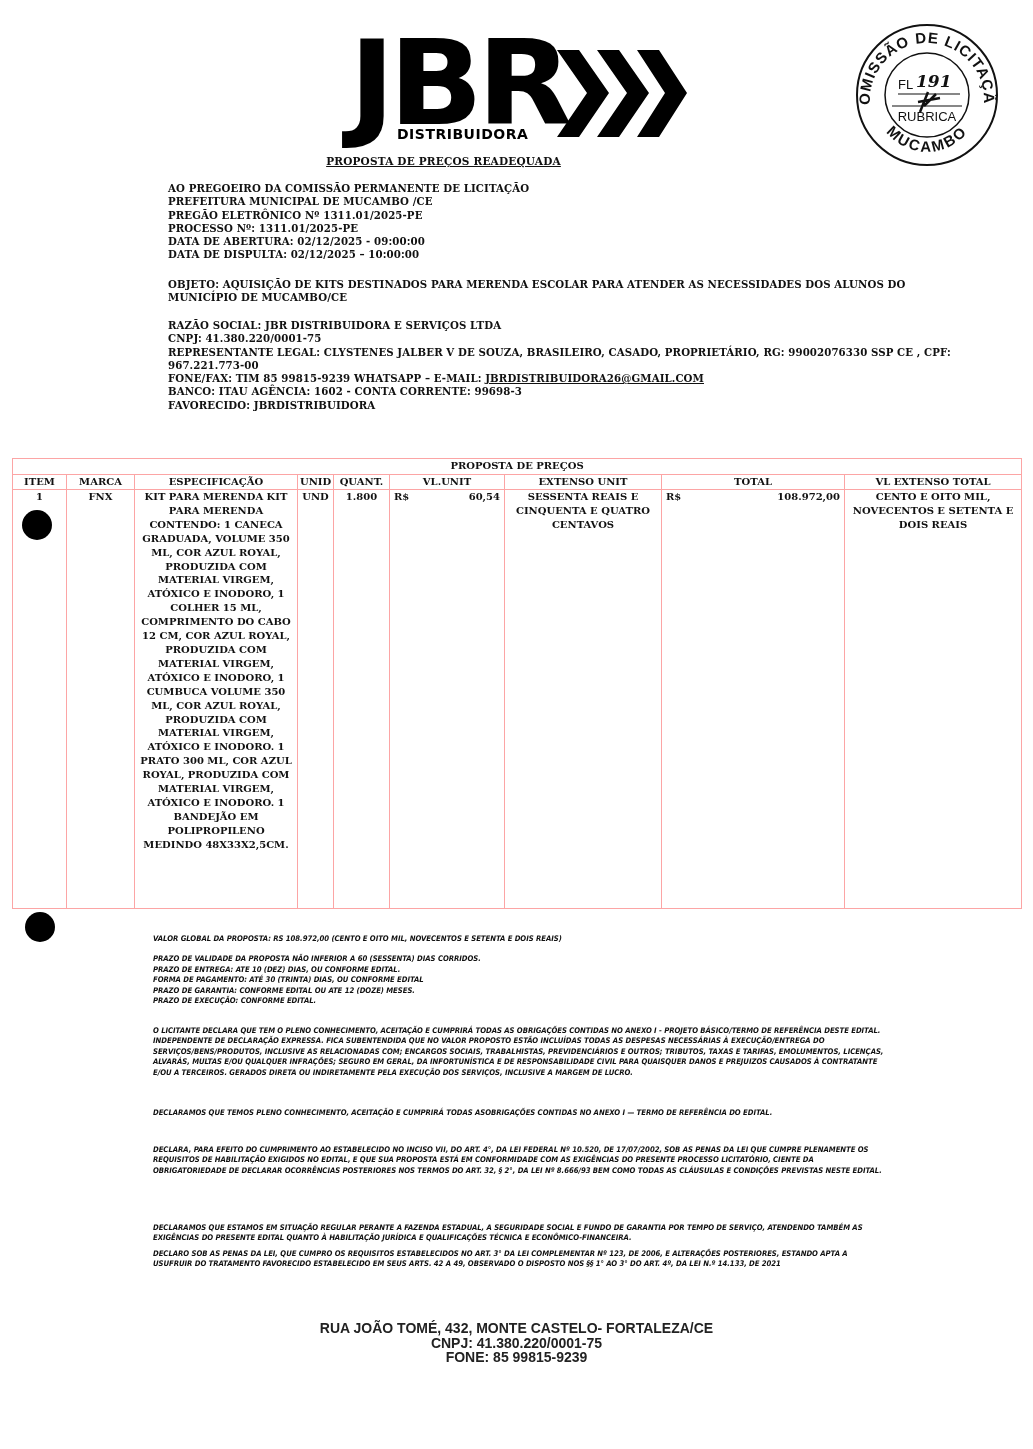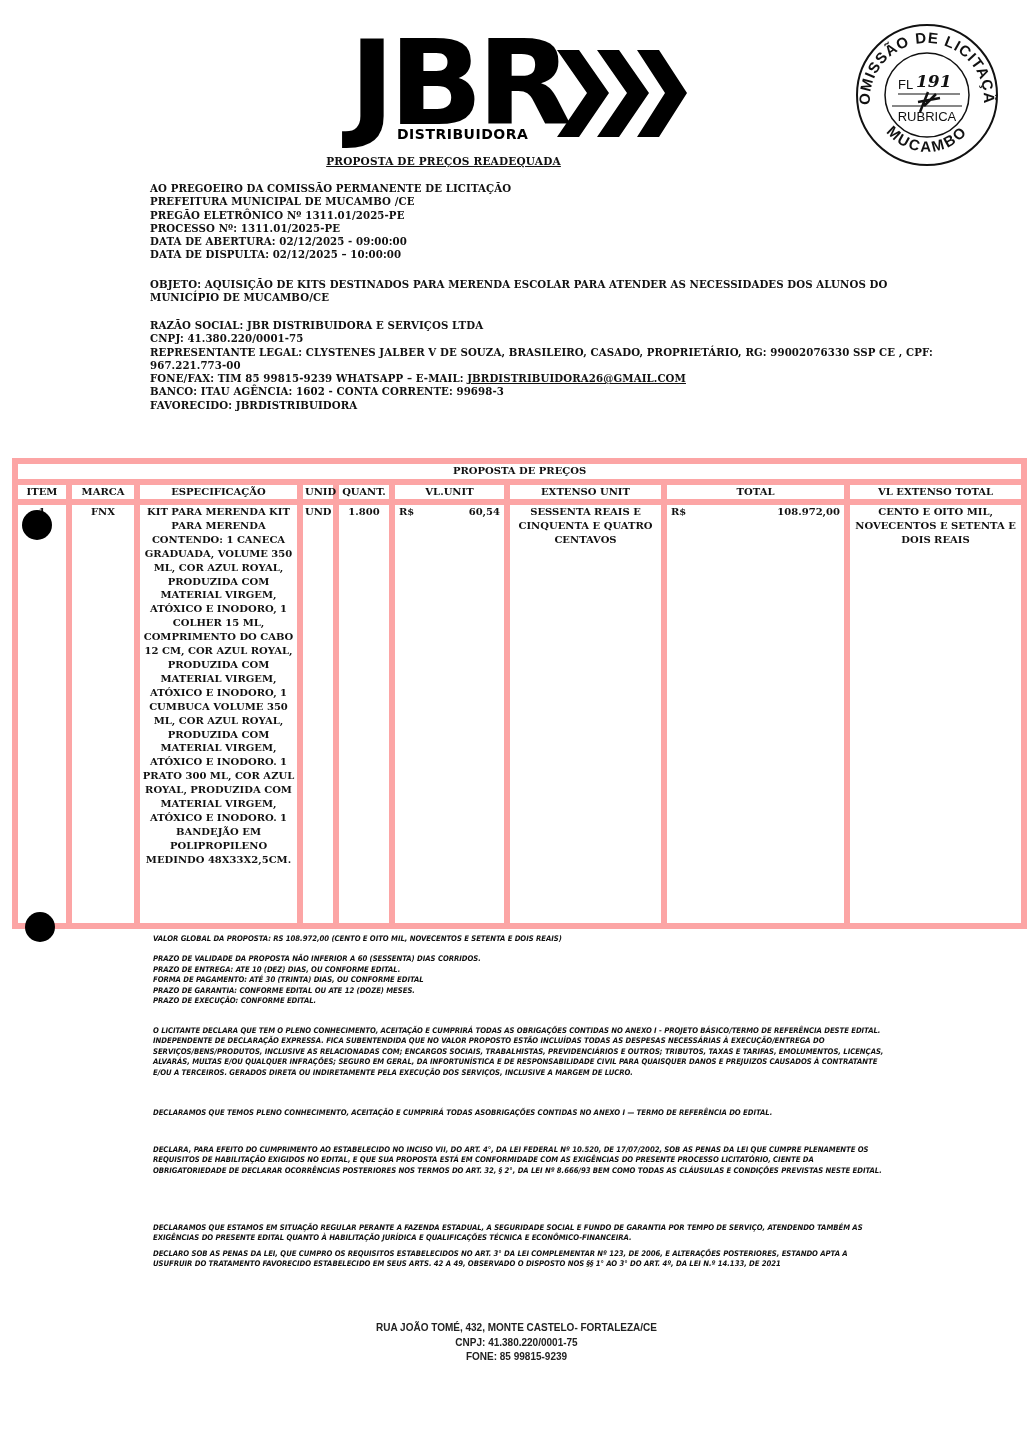--- a/index.html
+++ b/index.html
@@ -10,42 +10,42 @@
   #logo { left:345px; top:38px; width:350px; height:118px; }
   #logo .jbr { position:absolute; left:4px; top:-14px; font-family:"DejaVu Sans", sans-serif; font-weight:bold; font-size:118px; letter-spacing:-6px; line-height:1; color:#000; transform:scaleX(1.05); transform-origin:left top; }
   #logo .chev { position:absolute; left:212px; top:8px; width:130px; height:95px; }
   #logo .dist { position:absolute; left:52px; top:88px; font-family:"DejaVu Sans", sans-serif; font-weight:bold; font-size:14px; letter-spacing:0.5px; color:#000000;text-align:right; }
   #doc-title { left:0; width:887px; top:155px; text-align:center; font-size:10.5px; font-weight:bold; text-decoration:underline; letter-spacing:0.2px; }
 
   
   #stamp { left:848px; top:22px; width:158px; height:146px; }
 
   
-  .hdr { left:150px; font-size:10.2px; line-height:13.3px; font-weight:bold; white-space:nowrap; letter-spacing:0.1px; }
+  .hdr { left:168px; font-size:10.2px; line-height:13.3px; font-weight:bold; white-space:nowrap; letter-spacing:0.1px; }
   .hdr div { height:13.3px; }
   .hdr a { color:#111; text-decoration:underline; }
 
   
   #prop-table { left:12px; top:458px; width:1009px; border-collapse:collapse; table-layout:fixed; font-size:10px; font-weight:bold; }
-  #prop-table td, #prop-table th { border:6px solid #fca5a5; padding:0 2px; vertical-align:top; }
+  #prop-table td, #prop-table th { border:1px solid #fca5a5; padding:0 2px; vertical-align:top; }
   #prop-table th { font-weight:bold; height:14px; line-height:13px; text-align:center; }
   #prop-table .caption-row th { height:15px; }
   #prop-table td { line-height:13.9px; text-align:center; }
   #prop-table .item-row td { height:418px; }
   .spec { white-space:normal; }
   .cur { display:flex; justify-content:space-between; padding:0 2px; }
 
   .dot { width:30px; height:30px; border-radius:50%; background:#000; }
 
   
   .body { left:153px; width:735px; font-family:"DejaVu Sans Condensed","DejaVu Sans", sans-serif; font-size:7.7px; line-height:10.4px; font-weight:bold; letter-spacing:-0.05px;font-style:italic; }
   .body p { margin:0; }
 
   
-  #footer { left:0; width:1033px; top:1321px; text-align:center; font-family:"Liberation Sans", sans-serif; font-weight:bold; font-size:10px; line-height:14.5px; color:#222; }
+  #footer { left:0; width:1033px; top:1321px; text-align:center; font-family:"Liberation Sans", sans-serif; font-weight:bold; font-size:14px; line-height:14.5px; color:#222; }
 </style>
 </head>
 <body>
 
 <div id="logo" class="abs">
   <span class="jbr">JBR</span>
   <svg class="chev" viewBox="0 0 130 95">
     <polygon points="0,4 22,4 52,47 22,91 0,91 30,47" fill="#000"></polygon>
     <polygon points="40,4 62,4 92,47 62,91 40,91 70,47" fill="#000"></polygon>
     <polygon points="80,4 102,4 130,47 102,91 80,91 108,47" fill="#000"></polygon>

